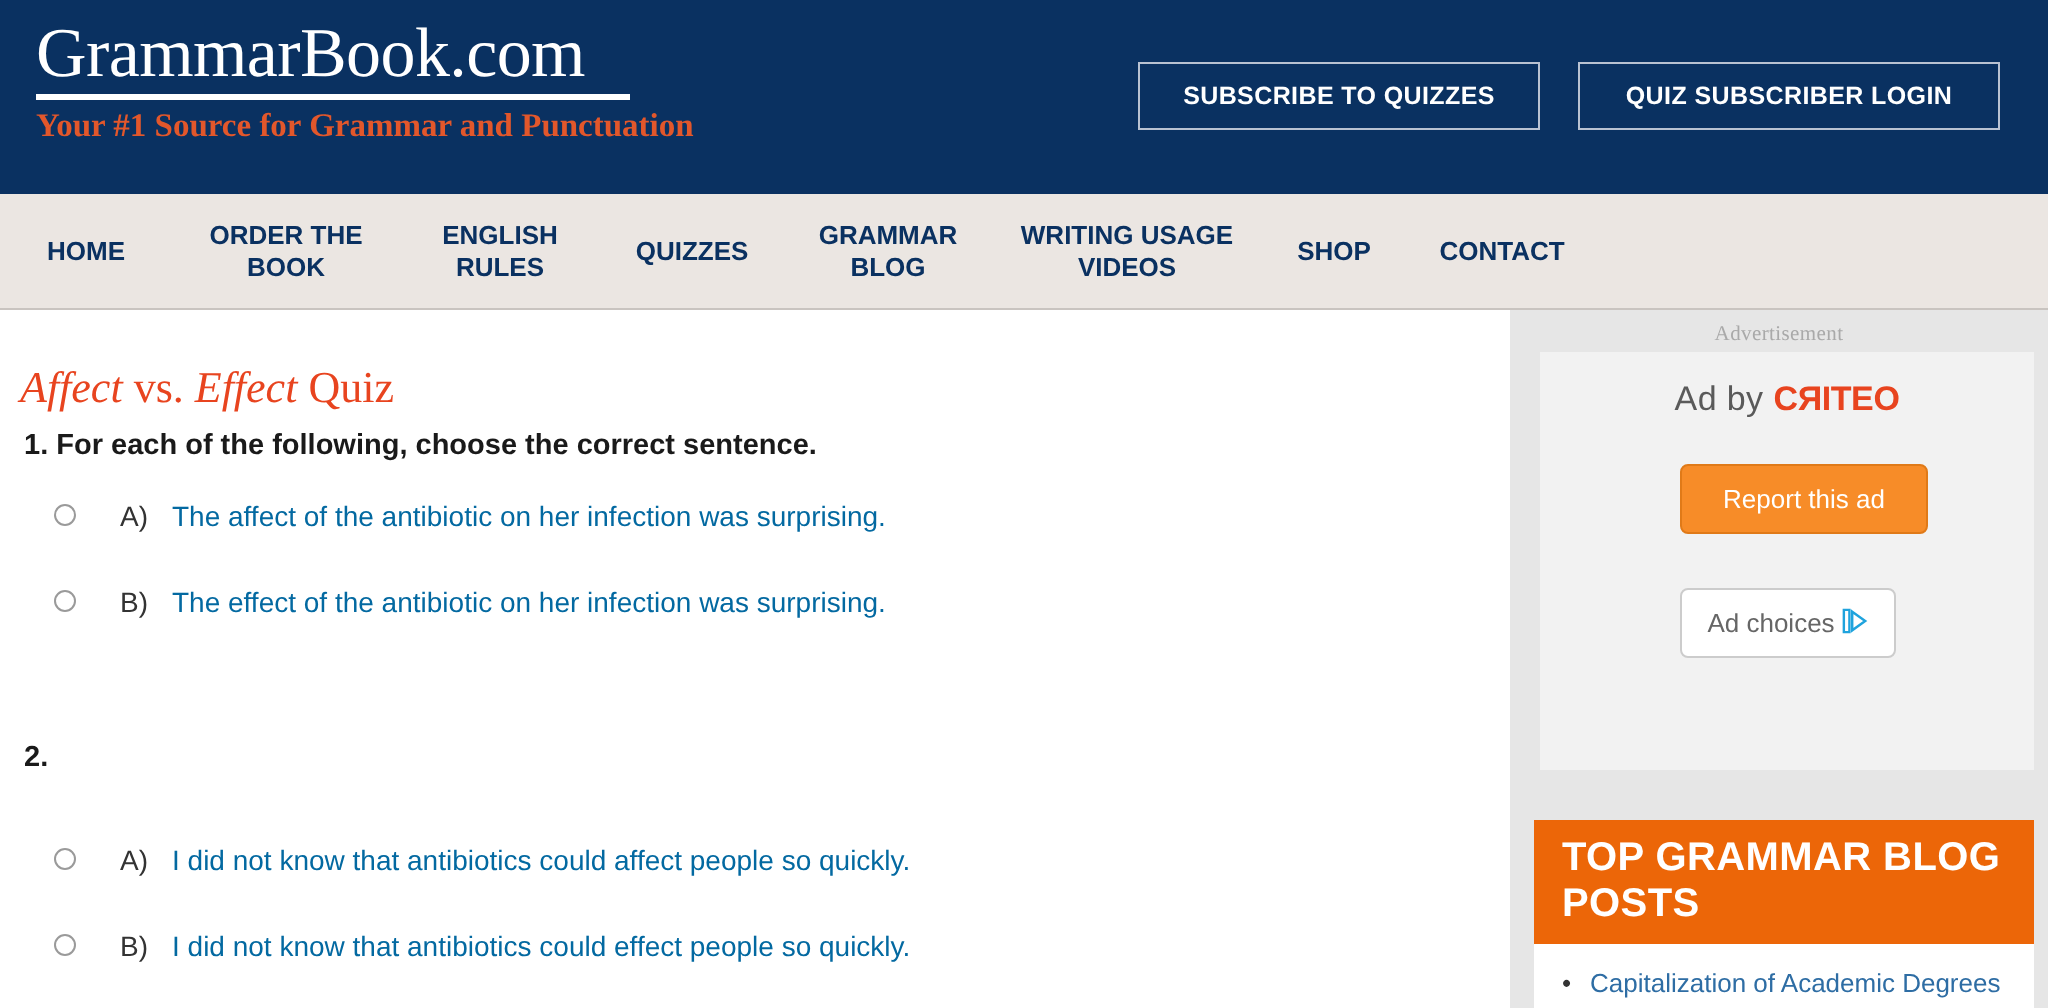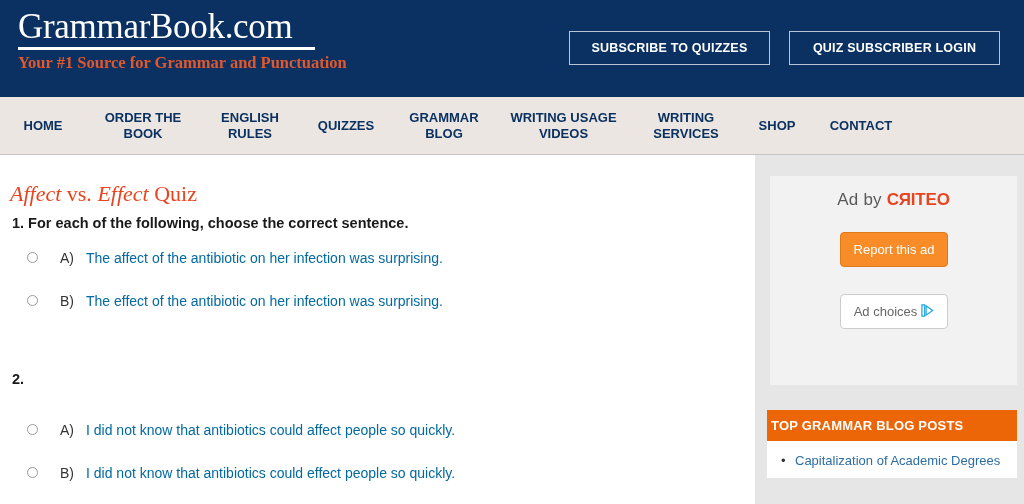--- a/index.html
+++ b/index.html
@@ -210,21 +210,21 @@
   }
   .criteo {
     color: #e8441f;
     font-weight: bold;
     letter-spacing: -0.2px;
   }
   .criteo .flip { display: inline-block; transform: scaleX(-1); }
   .ad-report {
     position: absolute;
     left: 70px; top: 56px;
-    width: 108px; height: 35px;
+    width: 124px; height: 35px;
     background: #f78c28;
     border: 1px solid #e07a18;
     border-radius: 4px;
     color: #ffffff;
     font-size: 13px;
     display: flex;
     align-items: center;
     justify-content: center;
     cursor: pointer;
   }
@@ -250,23 +250,23 @@
   }
 
   .blog-box {
     position: absolute;
     left: 12px; top: 255px;
     width: 250px;
   }
   .blog-head {
     background: #ec6608;
     color: #ffffff;
-    font-size: 13px;
-    font-weight: bold;
-    padding: 8px 4px;
+    font-size: 20px;
+    font-weight: bold;
+    padding: 8px 14px;
     letter-spacing: 0.2px;
   }
   .blog-list {
     background: #ffffff;
     padding: 11px 12px 2px 28px;
     list-style: none;
   }
   .blog-list li {
     position: relative;
     font-size: 13px;
@@ -306,22 +306,20 @@
   <div class="nav-item" style="width:86px;">HOME</div>
   <div class="nav-item" style="width:114px;">ORDER THE
 BOOK</div>
   <div class="nav-item" style="width:100px;">ENGLISH
 RULES</div>
   <div class="nav-item" style="width:92px;">QUIZZES</div>
   <div class="nav-item" style="width:104px;">GRAMMAR
 BLOG</div>
   <div class="nav-item" style="width:135px;">WRITING USAGE
 VIDEOS</div>
-  <div class="nav-item" style="width:110px;">WRITING
-SERVICES</div>
   <div class="nav-item" style="width:72px;">SHOP</div>
   <div class="nav-item" style="width:96px;">CONTACT</div>
 </div>
 
 <div class="page">
 
   <div class="content">
 
     <div class="quiz-title">
       <span class="ital">Affect</span><span> vs. </span><span class="ital">Effect</span><span> Quiz</span>
@@ -353,20 +351,21 @@
       <div class="option">
         <span class="radio"></span>
         <span class="opt-letter">B)</span>
         <span class="opt-text">I did not know that antibiotics could effect people so quickly.</span>
       </div>
     </div>
   </div>
 
   <div class="sidebar">
 
+    <div class="ad-label">Advertisement</div>
 
     <div class="ad-card">
       <div class="ad-by"><span>Ad by </span><span class="criteo"><span>C</span><span class="flip">R</span><span>ITEO</span></span></div>
 
       <div class="ad-report">Report this ad</div>
 
       <div class="ad-choices">
         <span>Ad choices</span>
         <span class="adc-icon">
           <svg width="13" height="13" viewBox="0 0 14 14">

